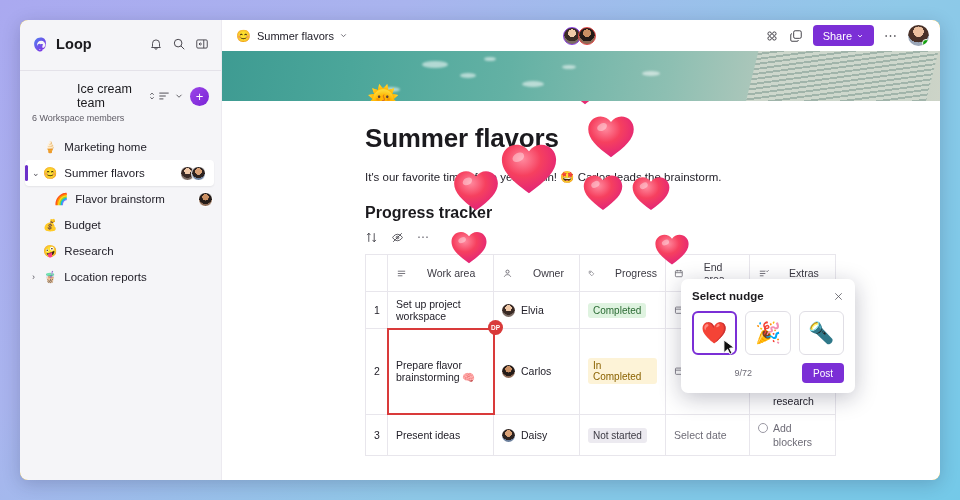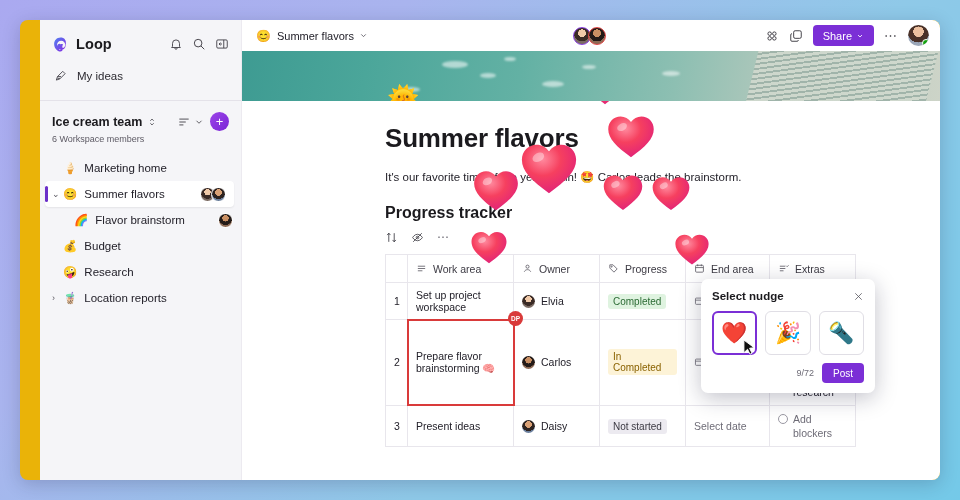--- a/index.html
+++ b/index.html
@@ -16,21 +16,20 @@
   
   #app-window {
     position: absolute;
     left: 20px; top: 20px;
     width: 920px; height: 460px;
     background: #eab308;
     border-radius: 8px;
     overflow: hidden;
     box-shadow: 0 4px 18px rgba(30,30,70,.22);
     display: flex;
-    padding-left: 20px;
   }
 
   
   #sidebar {
     width: 202px; height: 100%;
     background: #f5f5f8;
     border-right: 1px solid #eceaf0;
     display: flex; flex-direction: column;
     flex: 0 0 202px;
   }
@@ -53,21 +52,21 @@
     cursor: pointer; border-radius: 4px;
     padding-left: 2px;
   }
   .sb-navitem .nic { width: 14px; height: 14px; margin-right: 9px; color: #3f3d45; flex:0 0 14px;}
   .sb-navitem .nic svg { display:block; }
 
   .sb-divider { height: 1px; background: #e4e2e9; margin: 12px 0 0 0; }
 
   .ws-block { padding: 11px 12px 0 12px; }
   .ws-titlerow { display: flex; align-items: center; }
-  .ws-title { font-size: 12.5px; font-weight: bold; color: #1b1a1e; }
+  .ws-title { font-size: 12.5px; font-weight: normal; color: #1b1a1e; margin-left: 45px; }
   .ws-chevsort { margin-left: 5px; color: #3f3d45; display:flex; }
   .ws-right { margin-left: auto; display: flex; align-items: center; gap: 3px; }
   .ws-right .ic { color: #46444b; cursor: pointer; display:flex; }
   .ws-addbtn {
     width: 19px; height: 19px; border-radius: 50%;
     background: #8a2be2;
     background: linear-gradient(135deg,#9b45e8,#7a24d6);
     display: flex; align-items: center; justify-content: center;
     color: #fff; font-size: 13px; line-height: 1; cursor: pointer;
     margin-left: 3px;
@@ -178,21 +177,21 @@
   
   .tbl-wrap { margin-top: 10px; width: 470px; }
   table.tracker { border-collapse: collapse; width: 470px; table-layout: fixed; font-size: 10.5px; }
   table.tracker th, table.tracker td {
     border: 1px solid #e8e6ec; padding: 6px 8px;
     vertical-align: middle; color: #23212a; height: 28px;
   }
   table.tracker th {
     font-weight: normal; color: #3c3a43; text-align: left; background:#fff;
   }
-  table.tracker th .thi { display: flex; align-items: center; gap: 6px; }
+  table.tracker th .thi { display: flex; align-items: center; gap: 20px; }
   col.c-num { width: 22px; } col.c-work { width: 106px; }
   col.c-own { width: 86px; } col.c-prog { width: 86px; }
   col.c-end { width: 84px; } col.c-ext { width: 86px; }
   td.num { text-align: center; color: #4a4851; padding: 0; }
   th.first-corner { border-top-color:#fff; border-left-color:#fff; }
   .owner-cell { display: flex; align-items: center; gap: 6px; }
   .owner-av { width: 13px; height: 13px; border-radius: 50%; background-size: cover; flex:0 0 13px;}
   .pill {
     display: inline-block; border-radius: 3px; padding: 2px 5px; font-size: 10px;
   }
@@ -244,21 +243,21 @@
     font-size: 21px; cursor: pointer; position: relative; background:#fff;
   }
   .np-opt.selected { border: 2px solid #7b2fd6; }
   .np-cursor { position: absolute; left: 29px; top: 24px; z-index: 3; }
   .np-input-wrap { margin-top: 11px; }
   .np-input {
     width: 100%; border: none; border-bottom: 1.6px solid #7b2fd6;
     font-size: 10.5px; color: #1b1a1e; padding: 3px 2px 4px 2px;
     outline: none; font-family: inherit; background: transparent;
   }
-  .np-foot { display: flex; align-items: center; margin-top: 8px; }
+  .np-foot { display: flex; align-items: center; margin-top: 8px; gap: 42px; }
   .np-count { margin-left: auto; font-size: 9px; color: #6e6c77; margin-right: 8px; }
   .np-post {
     background: #7b2fd6; color: #fff; border: none; border-radius: 4px;
     font-size: 10px; height: 20px; padding: 0 11px; cursor: pointer; font-family: inherit;
   }
 
   
   .face { position: relative; overflow: hidden; }
   .face::before {
     content:""; position:absolute; left:0; right:0; top:0; bottom:0;
@@ -305,29 +304,20 @@
             <svg width="14" height="14" viewBox="0 0 24 24" fill="none" stroke="currentColor" stroke-width="1.6">
               <rect x="3" y="5" width="18" height="14" rx="2"></rect>
                 <path d="M15 5v14"></path>
                 <path d="M7 12h5M9.5 9.5 7 12l2.5 2.5"></path>
             </svg>
           </span>
         </span>
       </div>
 
 
-      <div class="sb-navitem">
-        <span class="nic">
-          <svg width="14" height="14" viewBox="0 0 24 24" fill="none" stroke="currentColor" stroke-width="1.5">
-            <path d="M4 19l2-6 9-9 4 4-9 9-6 2z"></path>
-              <path d="M6 13h6M6 16h4"></path>
-          </svg>
-        </span>
-        <span>My ideas</span>
-      </div>
     </div>
 
     <div class="sb-divider"></div>
 
     <div class="ws-block">
       <div class="ws-titlerow">
         <span class="ws-title">Ice cream team</span>
         <span class="ws-chevsort">
           <svg width="10" height="10" viewBox="0 0 24 24" fill="none" stroke="#3f3d45" stroke-width="2">
             <path d="M8 9l4-4 4 4M8 15l4 4 4-4"></path>

